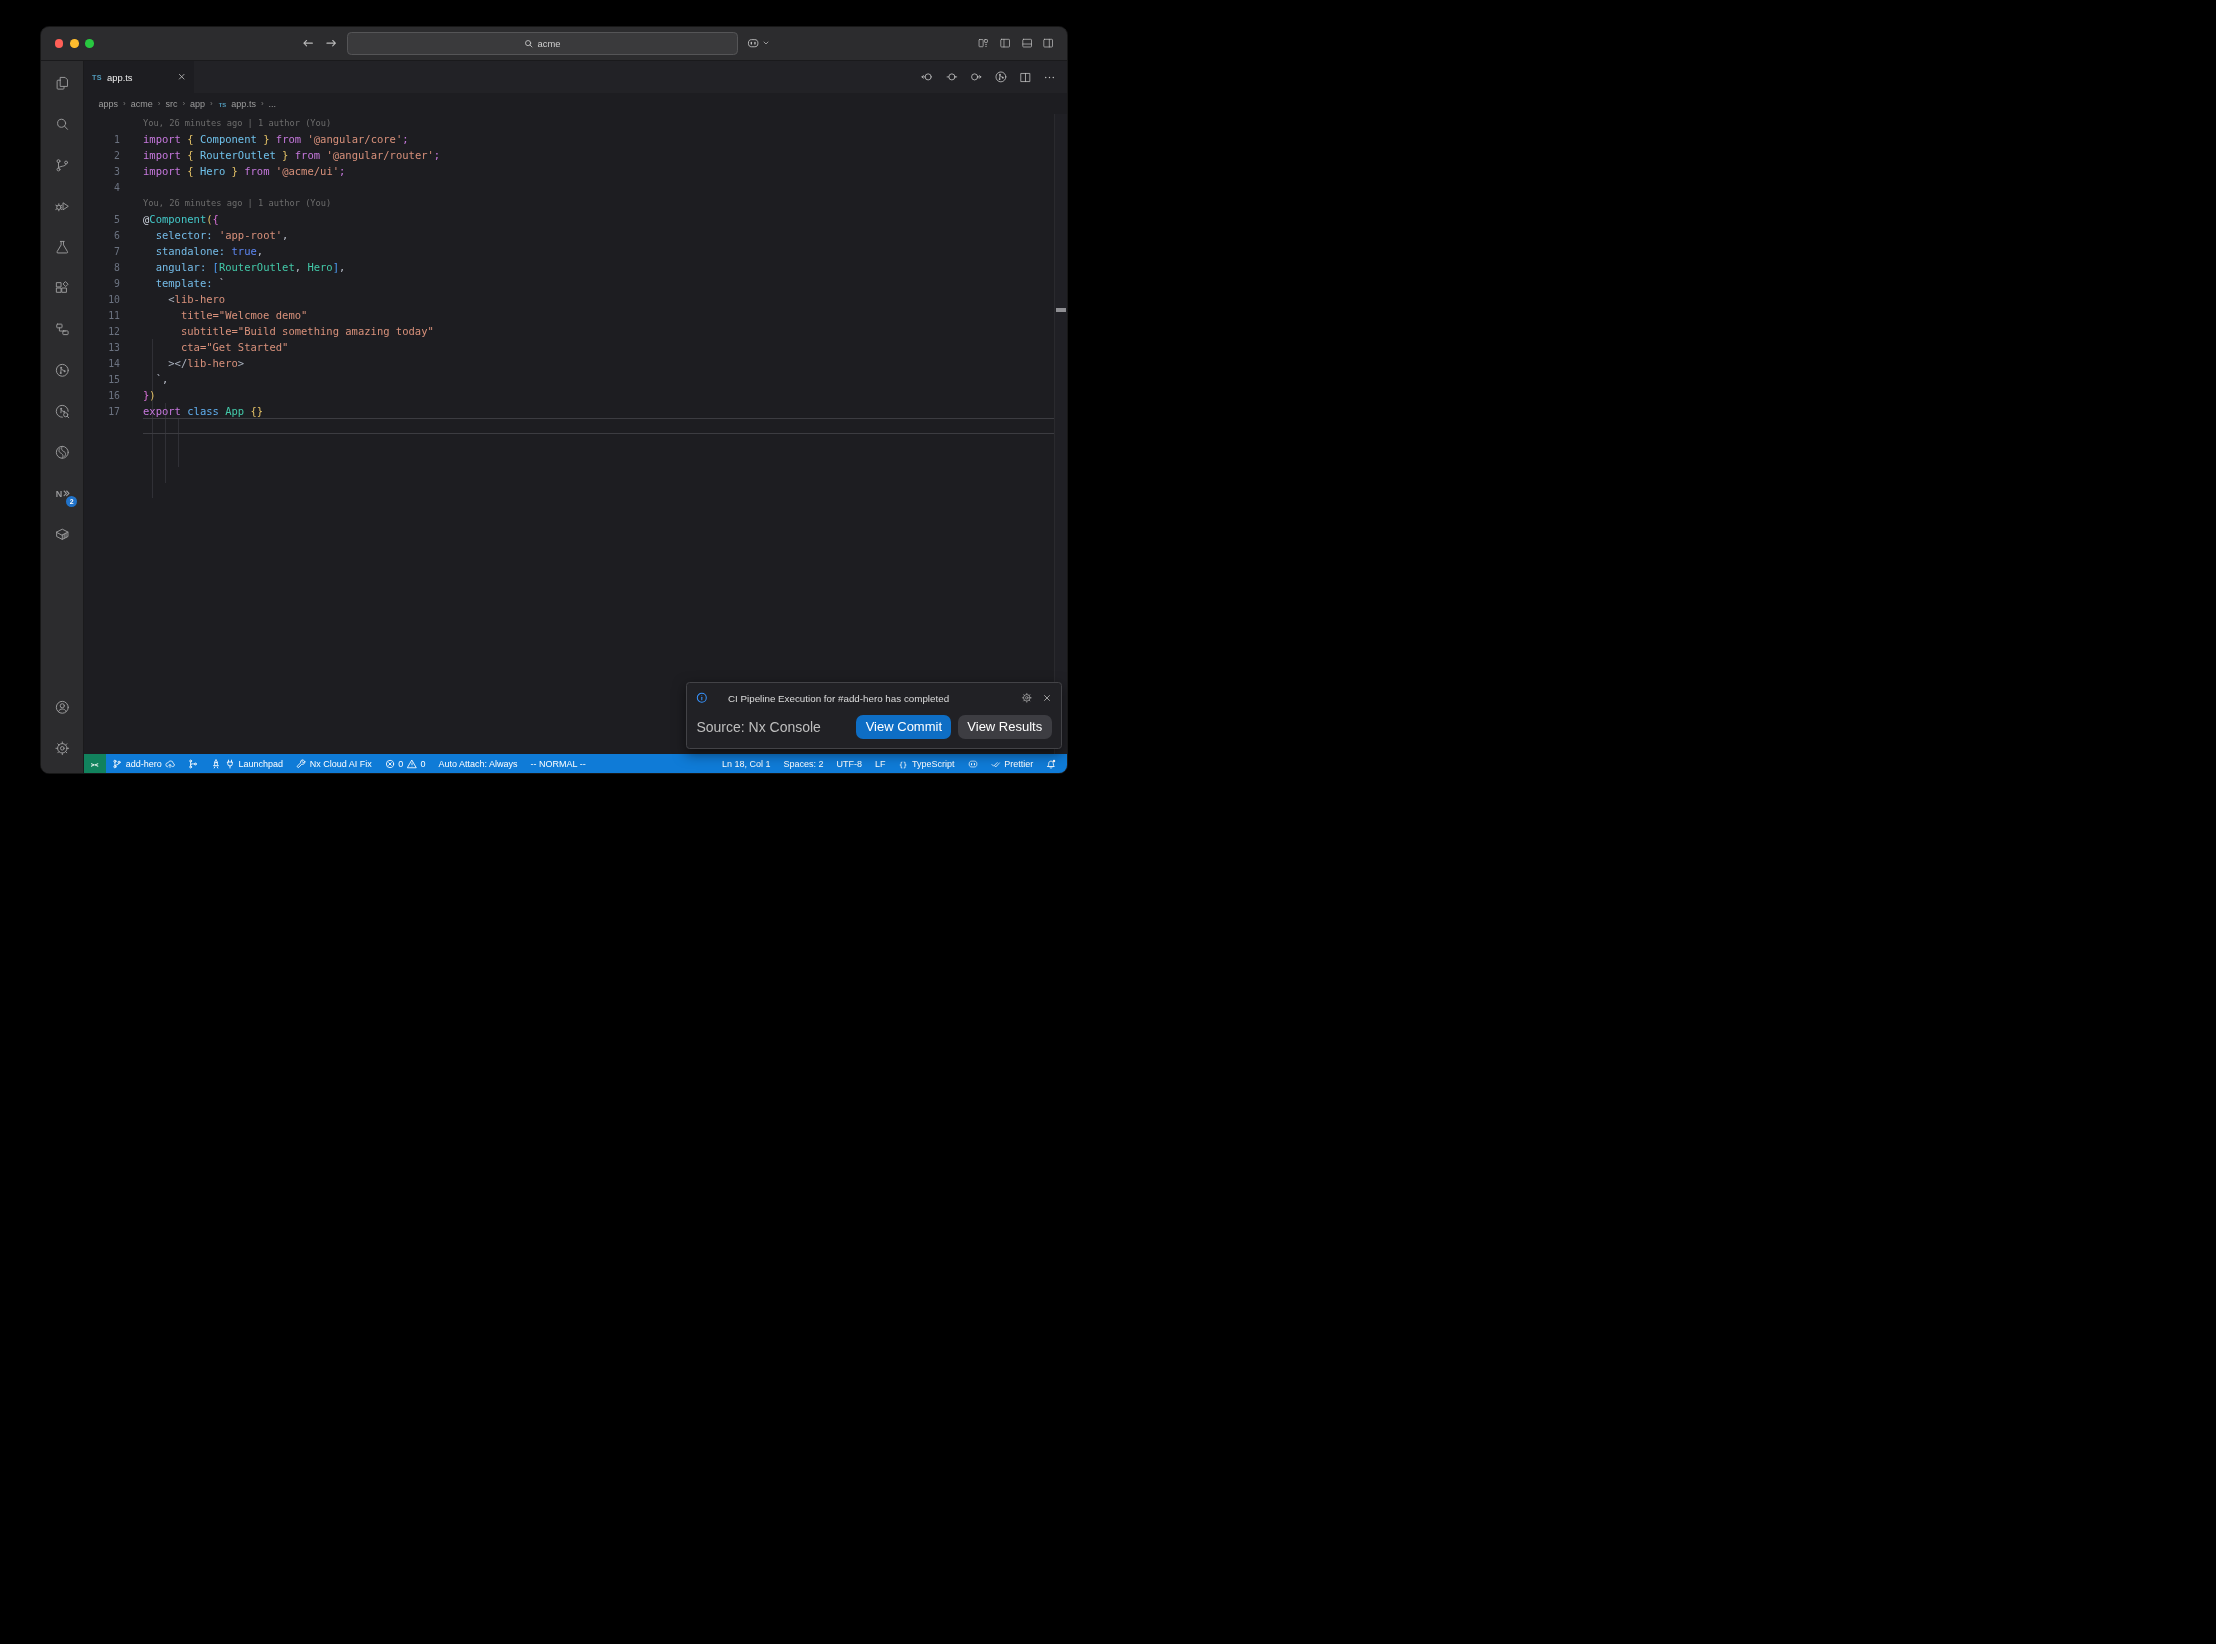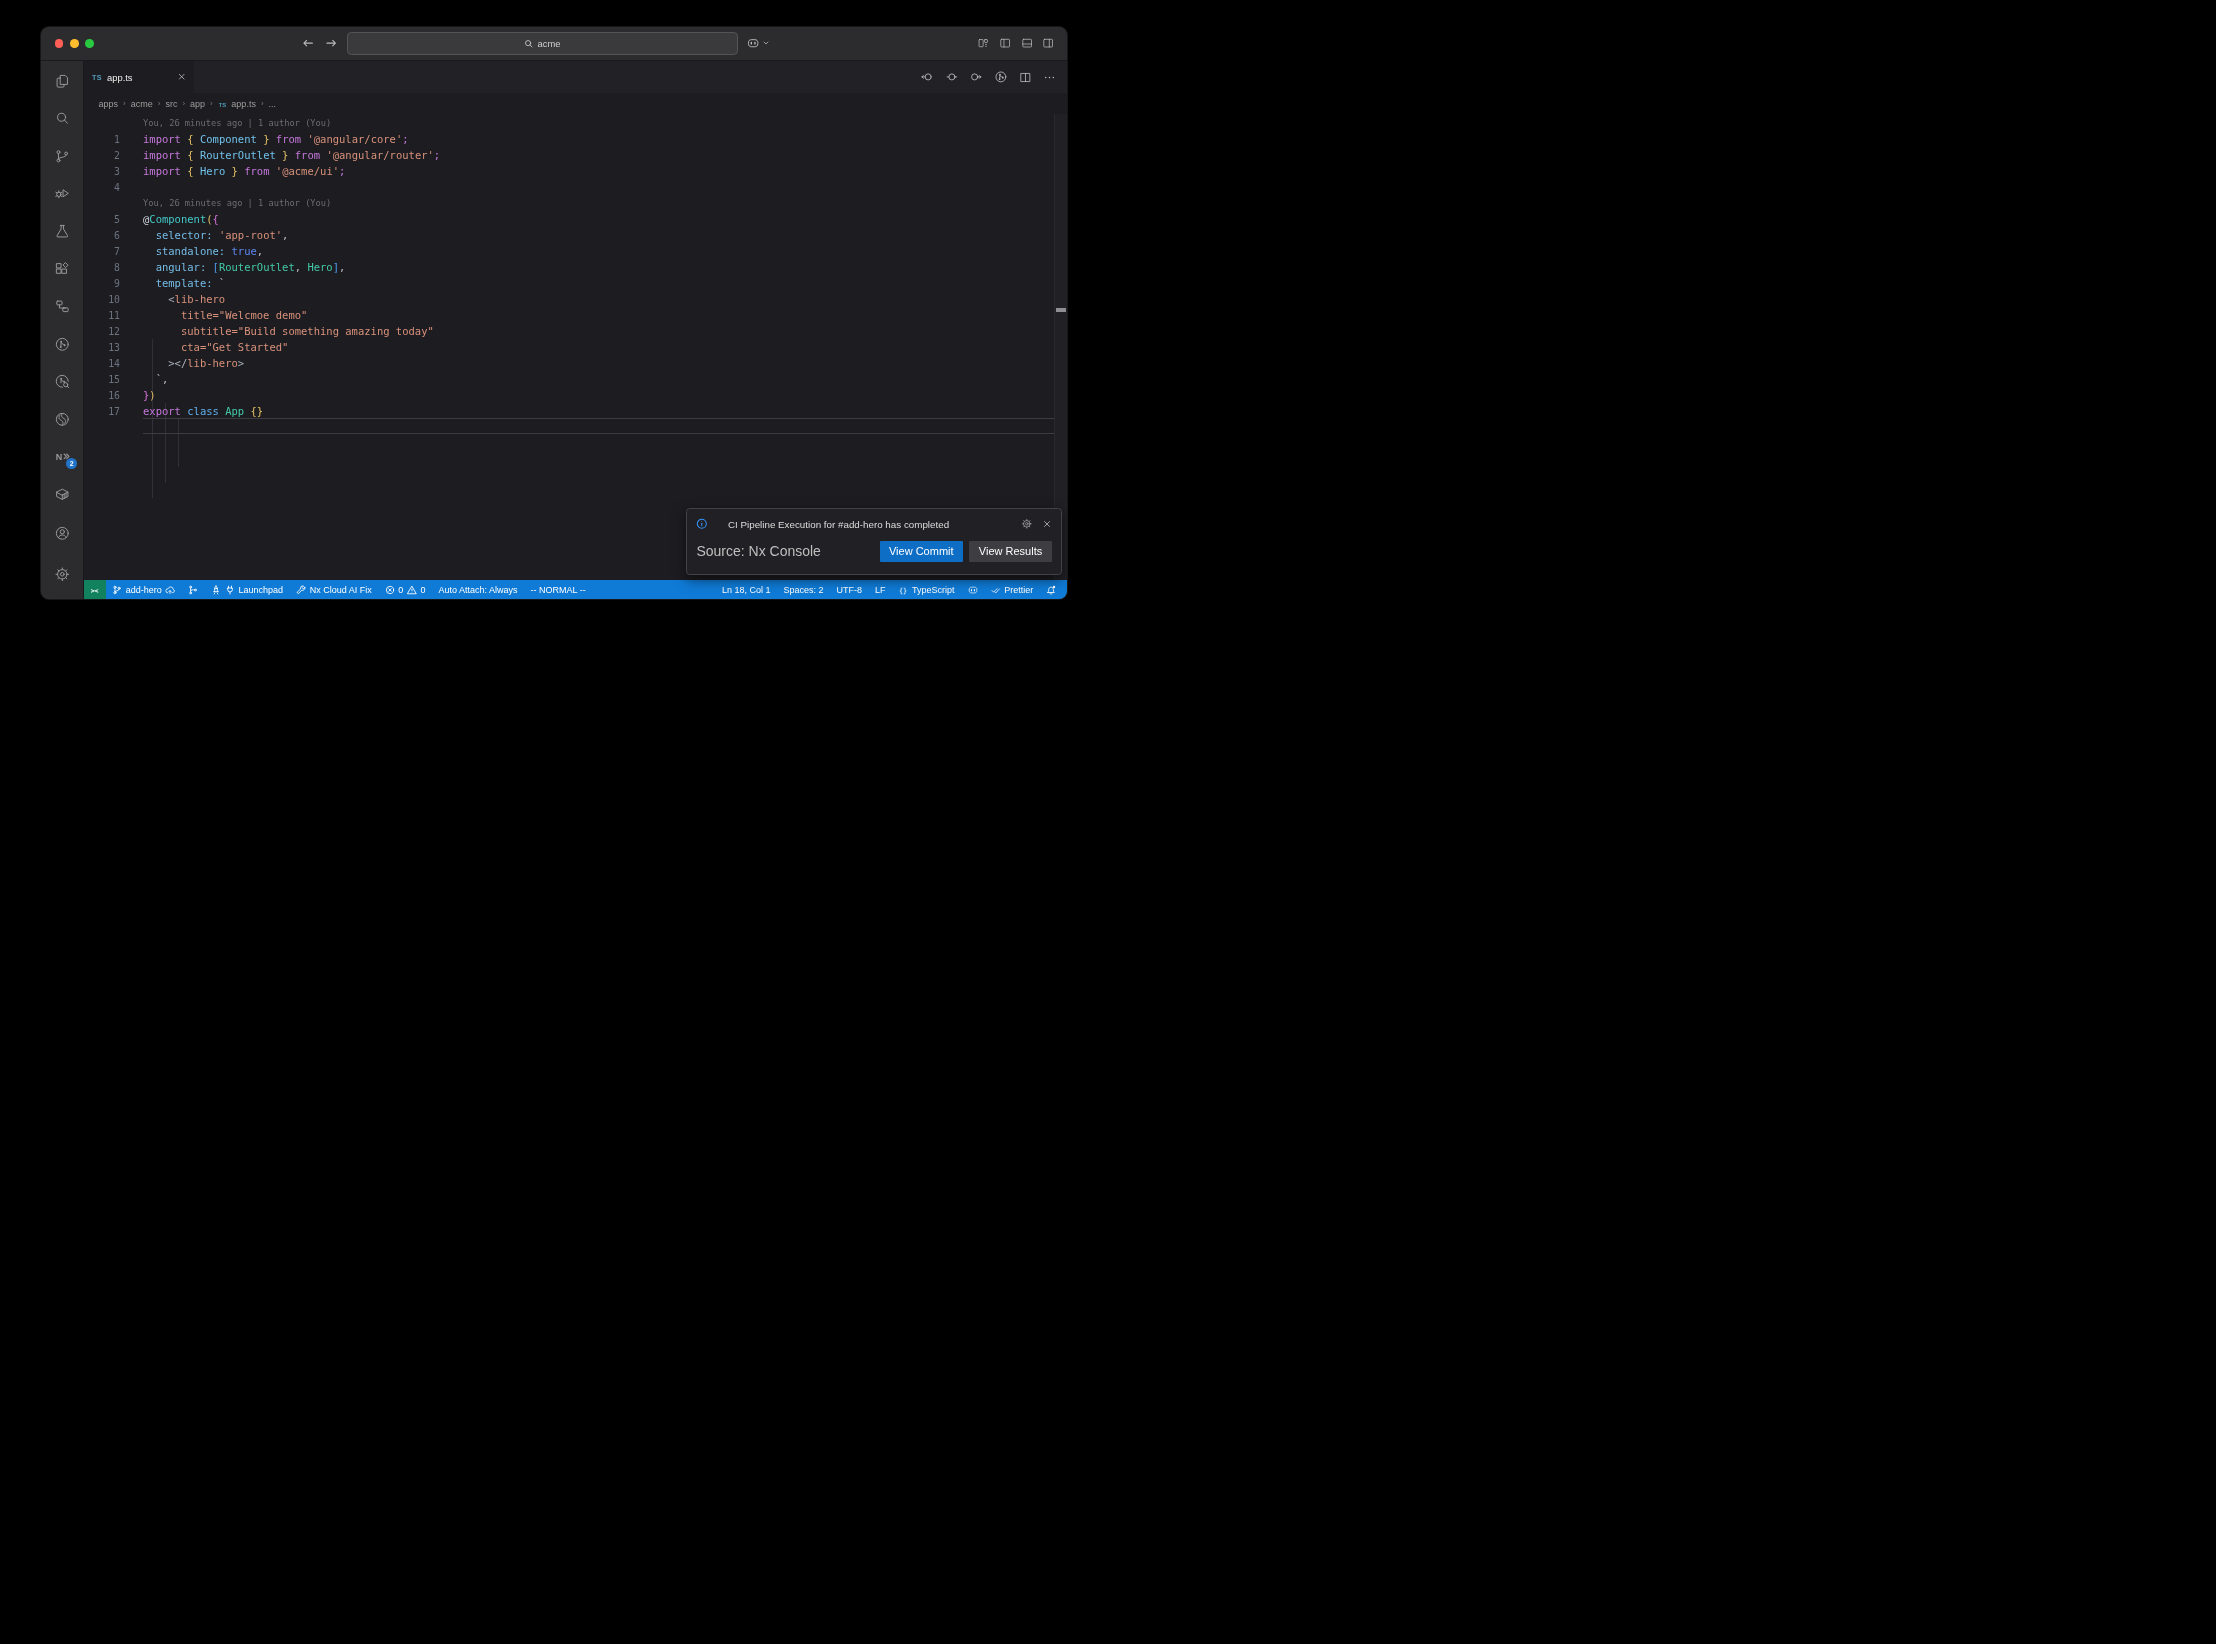--- a/index.html
+++ b/index.html
@@ -1,17 +1,17 @@
 <!DOCTYPE html>
 <html style="font-size:11.6px"><head>
 <meta charset="utf-8">
 <style>
   html,body{margin:0;padding:0;background:#000;}
   body{width:1108px;height:822px;position:relative;font-family:"Liberation Sans",sans-serif;-webkit-font-smoothing:antialiased;overflow:hidden;}
-  .window{position:absolute;left:41px;top:27px;width:1026px;height:572px;background:#1d1d21;border-radius:8px;overflow:hidden;display:flex;flex-direction:column;box-shadow:0 16px 51px rgba(0,0,0,.8);outline:0.7px solid rgba(255,255,255,.09);}
+  .window{position:absolute;left:41px;top:27px;width:1026px;height:746px;background:#1d1d21;border-radius:8px;overflow:hidden;display:flex;flex-direction:column;box-shadow:0 16px 51px rgba(0,0,0,.8);outline:0.7px solid rgba(255,255,255,.09);}
   
   .titlebar{flex:0 0 33px;background:#2c2c2e;display:flex;align-items:center;position:relative;border-bottom:0.7px solid #1a1a1c;}
   .tl-group{display:flex;gap:6.5px;margin-left:13.8px;}
   .tl{width:8.7px;height:8.7px;border-radius:50%;}
   .tb-spacer{flex:1;}
   .nav-arrows{display:flex;gap:11px;color:#b9b9b9;margin-right:9.4px;}
   .cmd-center{width:389px;height:21px;background:#3a3a3c;border:0.7px solid #555557;border-radius:4.3px;color:#cfcfcf;font-size:9.4px;display:flex;align-items:center;justify-content:center;gap:4.3px;}
   .copilot-menu{display:flex;align-items:center;gap:2.2px;color:#c8c8c8;margin-left:9.4px;}
   .layout-icons{display:flex;gap:9.4px;margin-right:12.3px;color:#c3c3c3;align-items:center;}
   
@@ -56,21 +56,21 @@
   .sb-right{margin-left:auto;display:flex;align-items:stretch;padding-right:4.3px;}
   .sb-ico{display:flex;align-items:center;}
   
   .toast{position:absolute;right:5px;bottom:24px;width:376px;height:67px;background:#212125;border:0.7px solid #434347;border-radius:3.6px;box-shadow:0 4.3px 13px rgba(0,0,0,.5);box-sizing:border-box;}
   .toast-top{display:flex;align-items:center;gap:20px;padding:9.4px 9.4px 0 9.4px;}
   .toast-title{flex:1;color:#dddddd;font-size:9.8px;white-space:nowrap;}
   .toast-actions{display:flex;gap:8.7px;color:#b0b0b0;align-items:center;}
   .toast-bottom{display:flex;align-items:center;padding:11px 9.4px 0 9.4px;}
   .toast-source{color:#bfbfbf;font-size:14px;}
   .toast-btns{margin-left:auto;display:flex;gap:6.5px;}
-  .btn{border:none;border-radius:1px;font-size:11px;padding:4.3px 9.4px;color:#fff;cursor:pointer;font-family:"Liberation Sans",sans-serif;}
+  .btn{border:none;border-radius:7px;font-size:13px;padding:4.3px 9.4px;color:#fff;cursor:pointer;font-family:"Liberation Sans",sans-serif;}
   .btn-secondary{background:#3d3d42;}
   svg{display:block;}
 </style>
 </head>
 <body>
 
 <div class="window">
 
   <div class="titlebar">
     <div class="tl-group">

